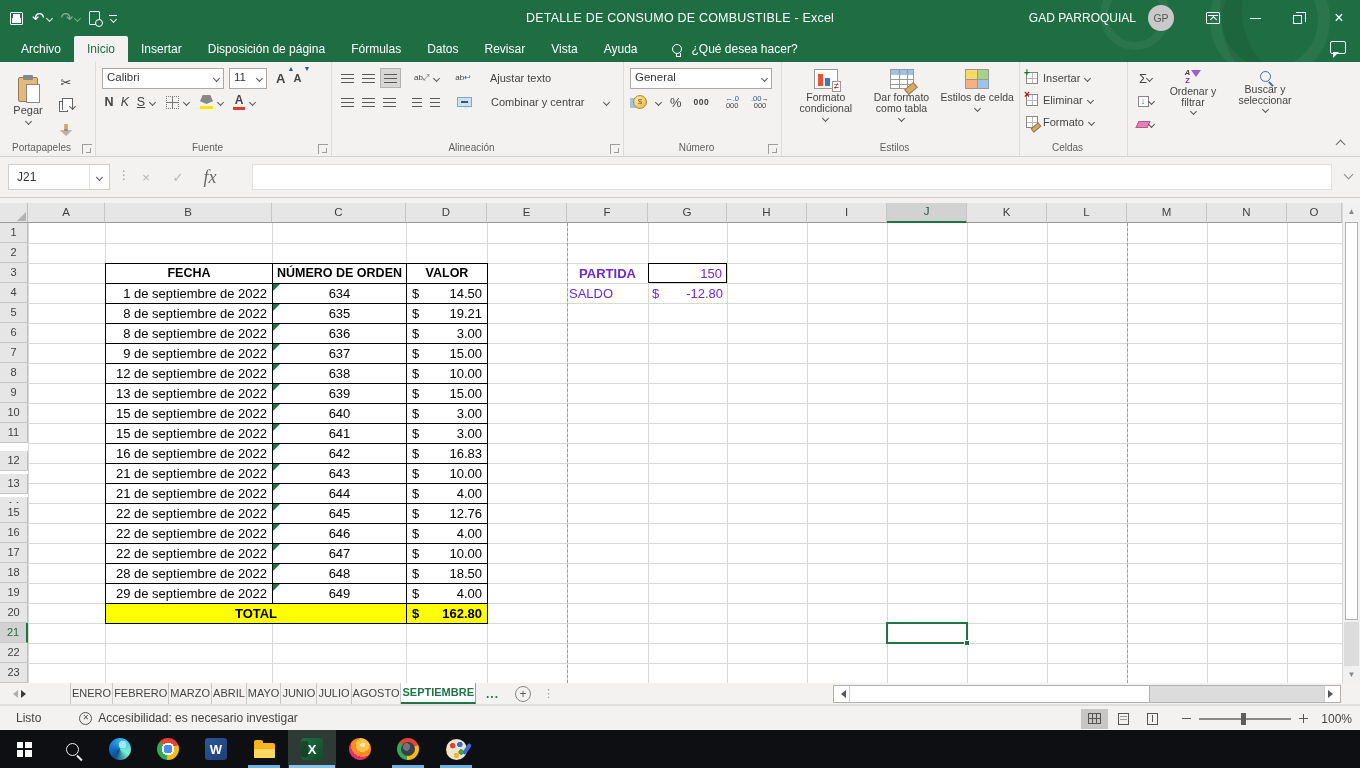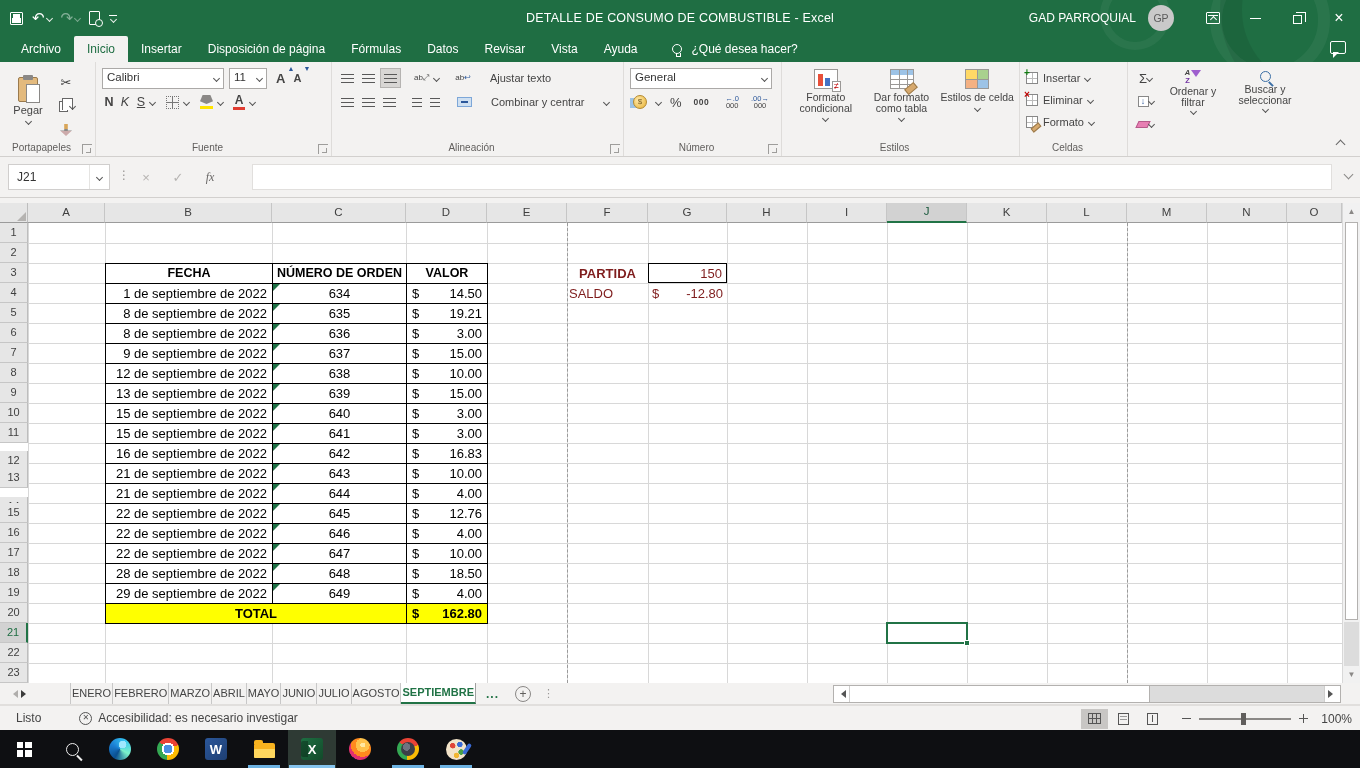--- a/index.html
+++ b/index.html
@@ -121,21 +121,21 @@
 .mag:after{content:"";position:absolute;right:-4px;bottom:-4px;width:6px;height:1.8px;background:#3a6ea5;transform:rotate(45deg)}
 .collapse{position:absolute;right:16px;bottom:8px;width:7px;height:7px;border-left:1.4px solid #666;border-top:1.4px solid #666;transform:rotate(45deg)}
 
 .fb{position:relative;height:41px;background:#f3f2f1;border-bottom:1px solid #d2d0ce;z-index:2}
 .nbox{position:absolute;left:8px;top:7px;width:102px;height:26px;background:#fff;border:1px solid #d0cecd;display:flex;align-items:center}
 .nbox .nb{flex:1;padding-left:8px;font-size:12px;color:#333}
 .nbox .dd{width:20px;height:100%;display:flex;align-items:center;justify-content:center;border-left:1px solid #e5e4e2}
 .fdots{position:absolute;left:118px;top:12px;color:#9a9896;font-size:12px;letter-spacing:0}
 .fbtns{position:absolute;left:130px;top:7px;height:26px;display:flex;align-items:center;gap:0}
 .fbtn{width:32px;height:26px;display:flex;align-items:center;justify-content:center;color:#b5b3b1;font-size:13px}
-.fx{font-family:"Liberation Serif","DejaVu Serif",serif;font-style:italic;color:#6a6867;font-size:12px}
+.fx{font-family:"Liberation Serif","DejaVu Serif",serif;font-style:italic;color:#6a6867;font-size:18px}
 .finput{position:absolute;left:252px;top:7px;right:28px;height:26px;background:#fff;border:1px solid #e1dfdd;font-size:12px;color:#333;padding:0 6px;display:flex;align-items:center}
 .fexp{position:absolute;right:8px;top:14px;width:7px;height:7px;border-right:1.4px solid #8a8886;border-bottom:1.4px solid #8a8886;transform:rotate(45deg)}
 
 .gw{position:relative;height:485px;background:#fff;z-index:1}
 .topstrip{position:absolute;left:0;top:0;right:0;height:5px;background:#f3f2f1}
 .chrow{position:absolute;left:0;top:5px;height:20px;display:flex}
 .corner{width:28px;height:20px;background:#e6e6e6;border-right:1px solid #bdbdbd;border-bottom:1px solid #9b9b9b;position:relative}
 .corner:after{content:"";position:absolute;right:1px;bottom:1px;border-left:9px solid transparent;border-bottom:9px solid #b5b3b1}
 .colh{height:20px;background:#e6e6e6;border-right:1px solid #c6c6c6;border-bottom:1px solid #9b9b9b;display:flex;align-items:center;justify-content:center;font-size:11.5px;color:#3f3f3f}
 .colh.sel{background:#d2d2d2;border-bottom:2px solid #217346;color:#17573a}
@@ -146,21 +146,21 @@
 .pb{position:absolute;width:0;border-left:1px dashed #9a9a9a;top:25px;height:460px}
 .sheettbl{position:absolute;left:105px;top:65px;display:grid;grid-template-columns:167px 134px 81px;grid-auto-rows:20px;border-top:1px solid #000;border-left:1px solid #000;background:#fff}
 .tc{border-right:1px solid #000;border-bottom:1px solid #000;display:flex;align-items:center;font-size:13px;color:#000;position:relative;background:#fff}
 .tc.hd{justify-content:center;font-weight:bold;font-size:12.5px}
 .tc.dt{justify-content:flex-end;padding-right:5px}
 .tc.od{justify-content:center}
 .tc.val{justify-content:space-between;padding:0 5px}
 .tc.ylw{background:#ffff00;font-weight:bold}
 .tc.totlbl{grid-column:1/3;justify-content:center}
 .tri{position:absolute;left:0;top:0;width:0;height:0;border-top:7px solid #1e7145;border-right:7px solid transparent}
-.fcell{position:absolute;height:20px;display:flex;align-items:center;font-size:13px;color:#7f1d1d}
+.fcell{position:absolute;height:20px;display:flex;align-items:center;font-size:13px;color:#6d28d9}
 .selcell{position:absolute;border:2px solid #217346;background:transparent}
 .handle{position:absolute;right:-4px;bottom:-4px;width:6px;height:6px;background:#217346;border:1px solid #fff}
 .vscroll{position:absolute;right:0;top:5px;bottom:0;width:18px;background:#f1f1f1;border-left:1px solid #d8d8d8;display:flex;flex-direction:column}
 .varr{height:17px;background:#f1f1f1;display:flex;align-items:center;justify-content:center;color:#8a8886;font-size:8px}
 .vthumb{margin:2px 2px;height:398px;background:#fff;border:1px solid #b3b1af}
 .vgap{flex:1;background:#dcdcdc;margin:0 1px}
 
 .sb{position:relative;height:22px;background:#f3f2f1;border-bottom:1px solid #e1dfdd;display:flex;align-items:stretch;z-index:2}
 .snav{width:26px;display:flex;align-items:center;justify-content:center}
 .tri-l{width:0;height:0;border:4px solid transparent;border-right:5px solid #b0aeac}
@@ -557,21 +557,21 @@
       <div class="rowh" style="top: 65px;">3</div>
       <div class="rowh" style="top: 85px;">4</div>
       <div class="rowh" style="top: 105px;">5</div>
       <div class="rowh" style="top: 125px;">6</div>
       <div class="rowh" style="top: 145px;">7</div>
       <div class="rowh" style="top: 165px;">8</div>
       <div class="rowh" style="top: 185px;">9</div>
       <div class="rowh" style="top: 205px;">10</div>
       <div class="rowh" style="top: 225px;">11</div>
       <div class="rowh" style="top: 253px;">12</div>
-      <div class="rowh" style="top: 270px;">13</div>
+      <div class="rowh" style="top: 276px;">13</div>
       <div class="rowh" style="top: 299px;">14</div>
       <div class="rowh" style="top: 305px;">15</div>
       <div class="rowh" style="top: 325px;">16</div>
       <div class="rowh" style="top: 345px;">17</div>
       <div class="rowh" style="top: 365px;">18</div>
       <div class="rowh" style="top: 385px;">19</div>
       <div class="rowh" style="top: 405px;">20</div>
       <div class="rowh sel" style="top: 425px;">21</div>
       <div class="rowh" style="top: 445px;">22</div>
       <div class="rowh" style="top: 465px;">23</div>

